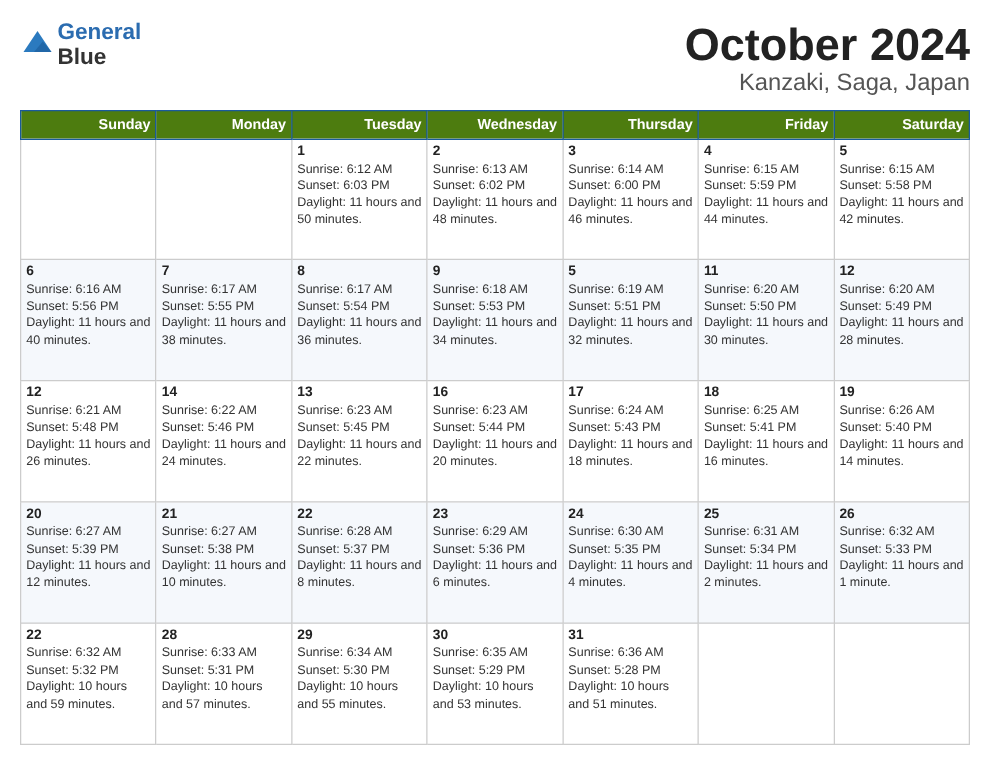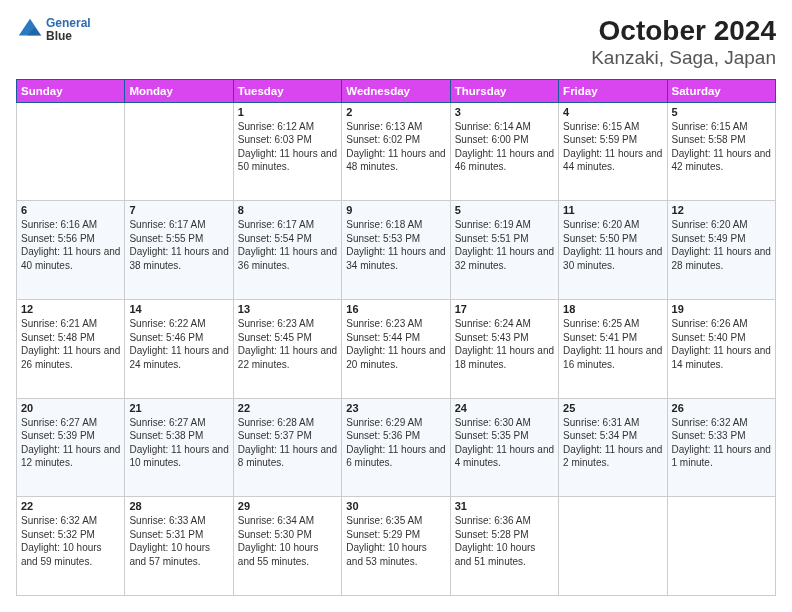--- a/index.html
+++ b/index.html
@@ -21,59 +21,59 @@
       display: flex;
       align-items: flex-start;
       justify-content: space-between;
       margin-bottom: 10px;
     }
     .logo {
       display: flex;
       align-items: center;
     }
     .logo-text {
-      font-size: 12px;
+      font-size: 18px;
       font-weight: bold;
       color: #333;
       line-height: 1.1;
     }
     .logo-text span {
       color: #2b6cb0;
     }
     .logo-icon {
       width: 28px;
       height: 28px;
       margin-right: 2px;
     }
     .title-block {
       text-align: right;
     }
     .month-title {
-      font-size: 28px;
+      font-size: 36px;
       font-weight: bold;
       color: #222;
       line-height: 1.1;
     }
     .location {
       font-size: 19px;
       color: #555;
     }
     .calendar {
       flex: 1;
       border-collapse: collapse;
       width: 100%;
       table-layout: fixed;
     }
     .calendar th {
-      background: #d946ef;
+      background: #4d7c0f;
       color: #fff;
       font-size: 11.5px;
       font-weight: bold;
       padding: 5px 4px;
-      text-align: left;
+      text-align: right;
       border: 1px solid #1a5a9a;
     }
     .calendar td {
       vertical-align: top;
       border: 1px solid #ccc;
       padding: 3px 4px;
       font-size: 9px;
       color: #333;
       background: #fff;
       height: 80px;

